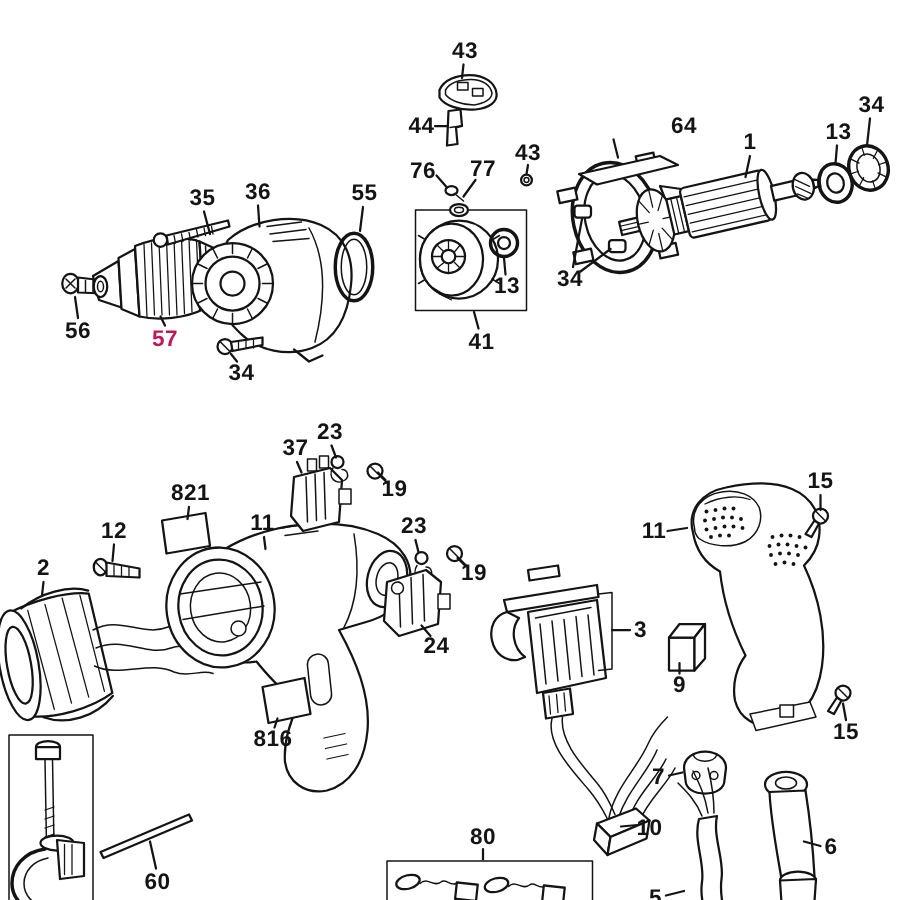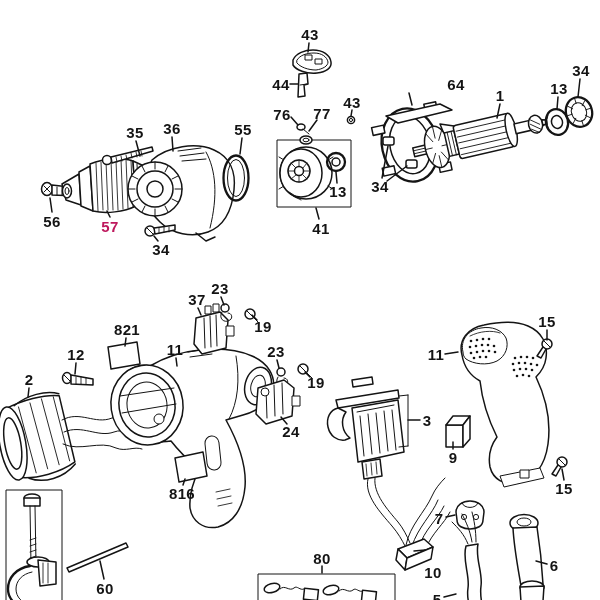--- a/index.html
+++ b/index.html
@@ -415,16 +415,16 @@
     <div class="callout" style="left: 291px; top: 431px; color: rgb(20, 20, 20);">24</div>
     <div class="callout" style="left: 436px; top: 354px; color: rgb(20, 20, 20);">11</div>
     <div class="callout" style="left: 547px; top: 321px; color: rgb(20, 20, 20);">15</div>
     <div class="callout" style="left: 427px; top: 420px; color: rgb(20, 20, 20);">3</div>
     <div class="callout" style="left: 453px; top: 457px; color: rgb(20, 20, 20);">9</div>
     <div class="callout" style="left: 564px; top: 488px; color: rgb(20, 20, 20);">15</div>
     <div class="callout" style="left: 182px; top: 493px; color: rgb(20, 20, 20);">816</div>
     <div class="callout" style="left: 105px; top: 588px; color: rgb(20, 20, 20);">60</div>
     <div class="callout" style="left: 322px; top: 558px; color: rgb(20, 20, 20);">80</div>
     <div class="callout" style="left: 439px; top: 518px; color: rgb(20, 20, 20);">7</div>
-    <div class="callout" style="left: 433px; top: 572px; color: rgb(20, 20, 20);">10</div>
+    <div class="callout" style="left: 433px; top: 552px; color: rgb(20, 20, 20);">10</div>
     <div class="callout" style="left: 554px; top: 565px; color: rgb(20, 20, 20);">6</div>
     <div class="callout" style="left: 437px; top: 599px; color: rgb(20, 20, 20);">5</div>
   </div>
 
 </body></html>

